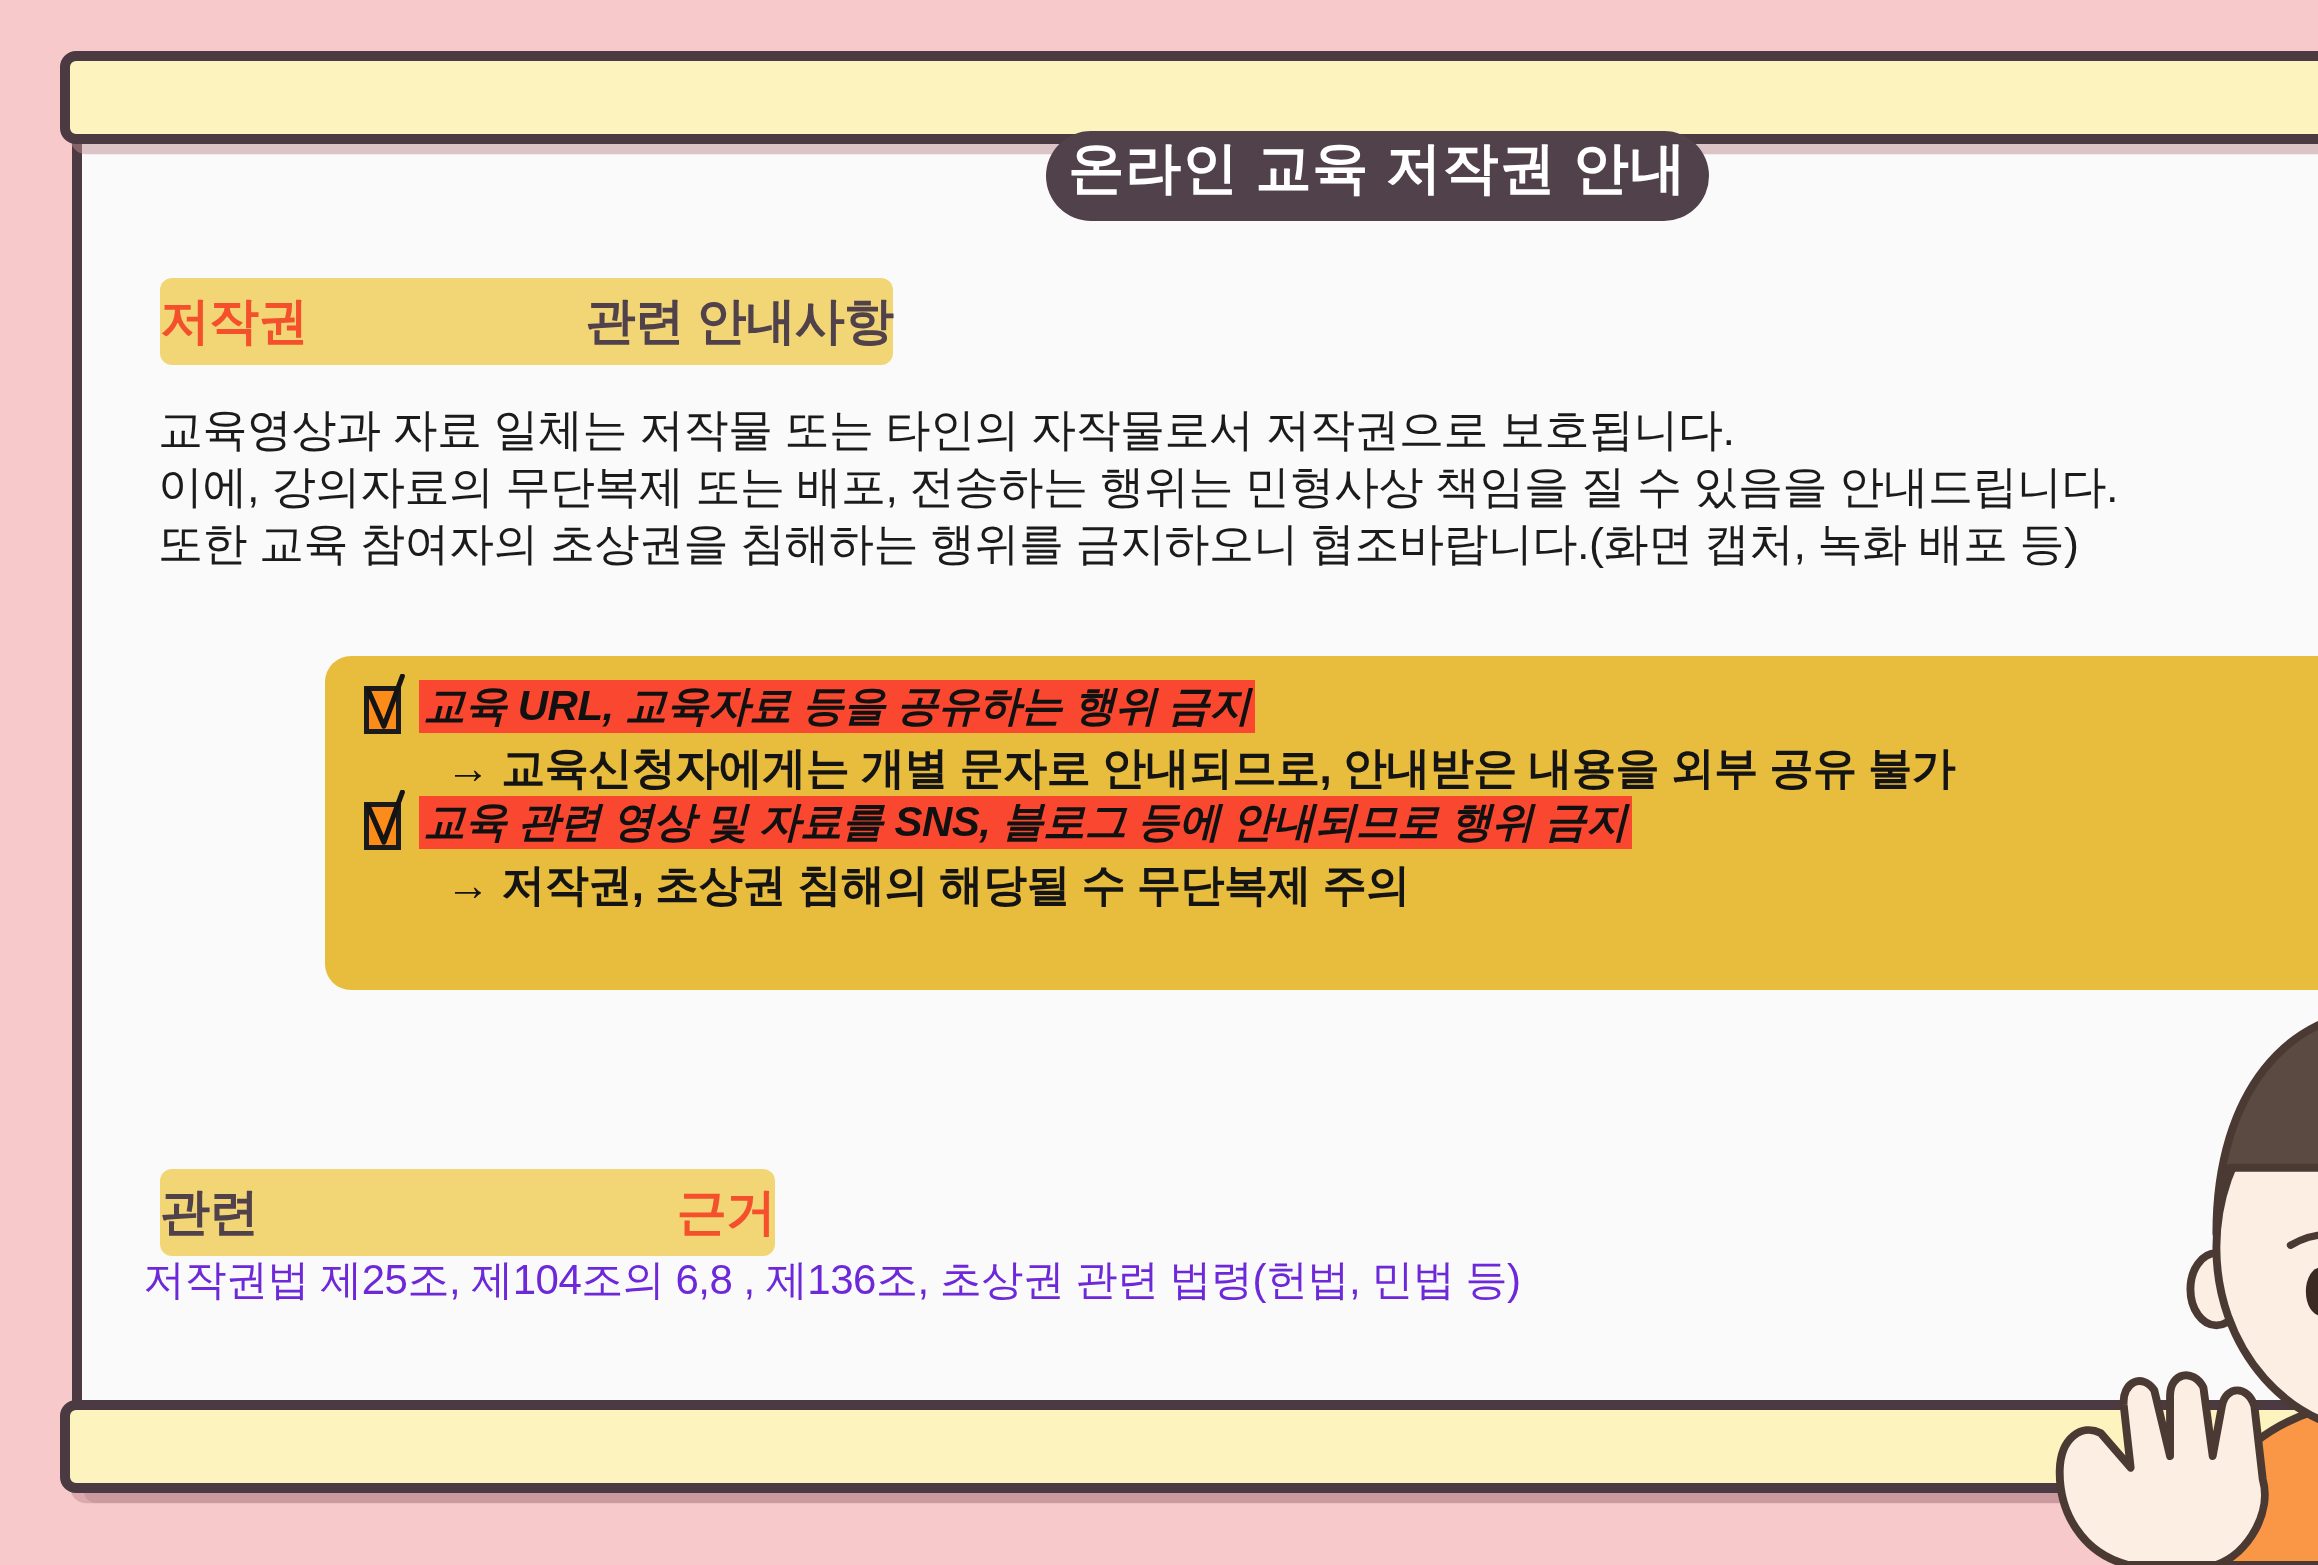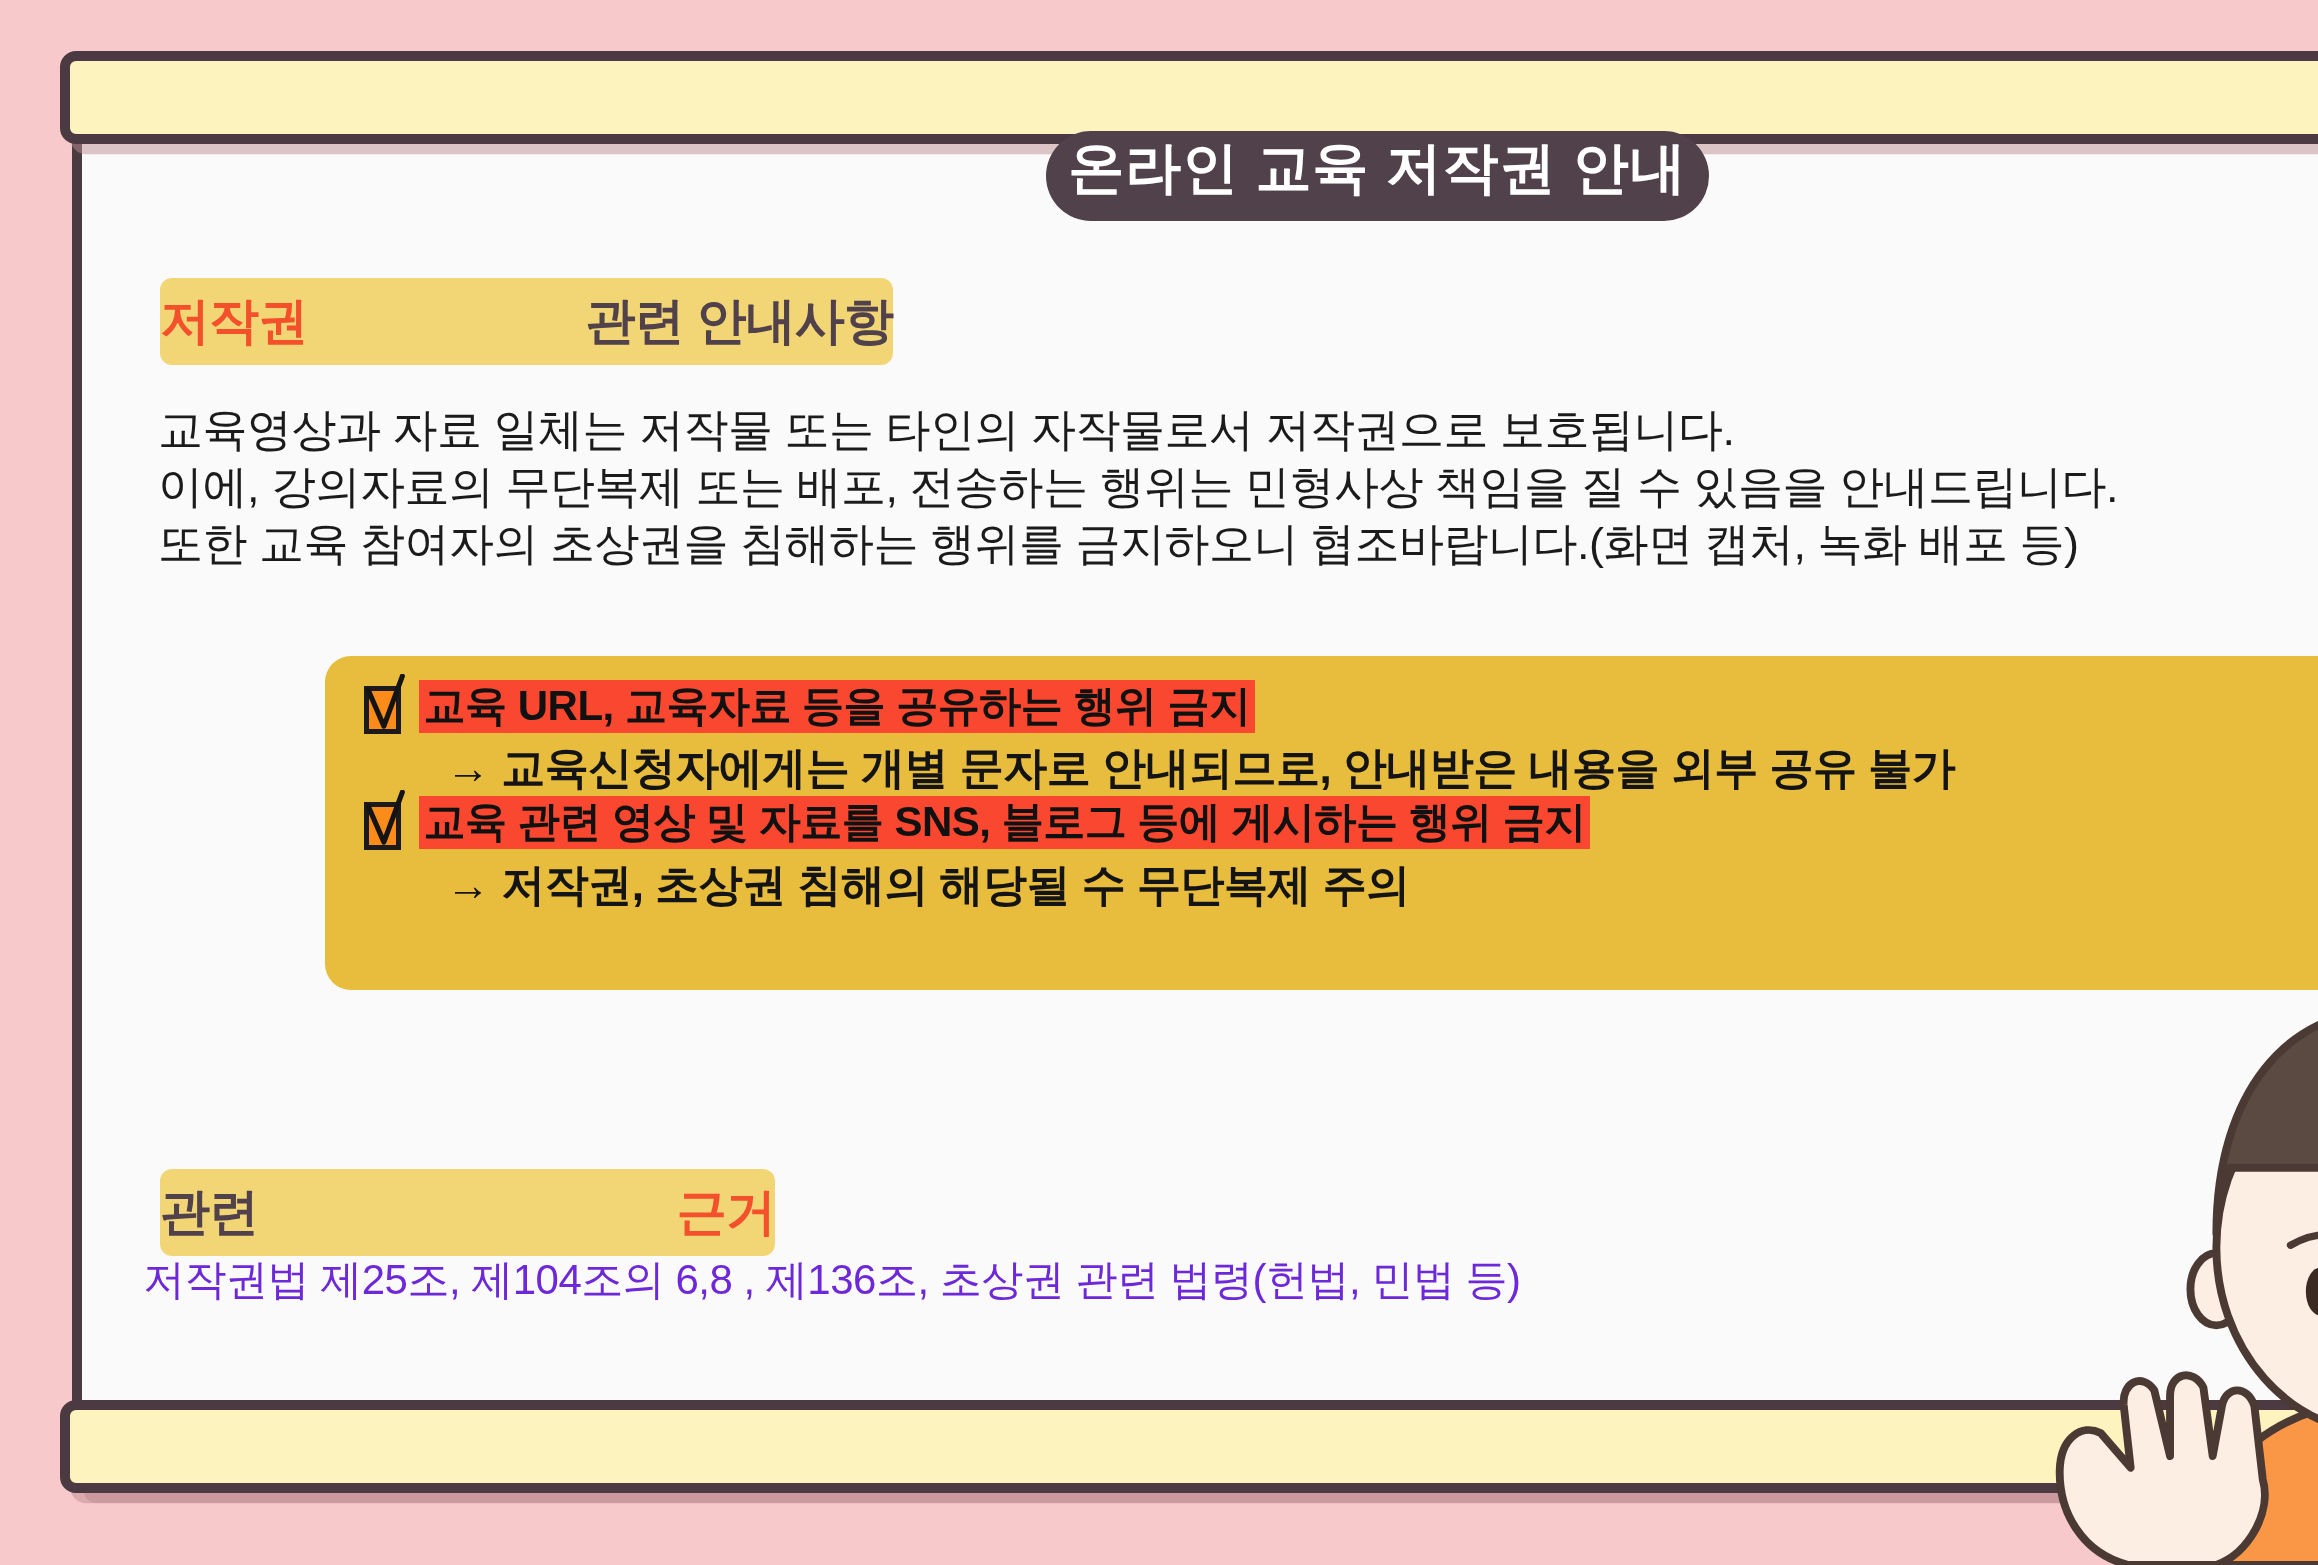--- a/index.html
+++ b/index.html
@@ -131,20 +131,21 @@
   }
   .hl{
     background:#f9482f;
     color:#111;
     font-size:42px;
     font-weight:bold;
     padding:2.8px 4.6px 4.6px 4.6px;
     white-space:nowrap;
     letter-spacing:-0.5px;
     line-height:45px;
+    font-style:italic;
   }
   .sub{
     font-size:44px;
     font-weight:bold;
     color:#141414;
     white-space:nowrap;
     letter-spacing:-0.5px;
   }
   #row1{ left:32px; top:23px; }
   #row1sub{ left:121px; top:83px; }
@@ -217,21 +218,21 @@
       <span class="sub">→ 교육신청자에게는 개별 문자로 안내되므로, 안내받은 내용을 외부 공유 불가</span>
     </div>
 
     <div class="check-row" id="row2">
       <div class="cbox">
         <div class="frame"></div>
         <svg class="tick" viewBox="0 0 106 124">
           <path d="M22 34 L56 112 L96 4" fill="none" stroke="#141414" stroke-width="11" stroke-linecap="round" stroke-linejoin="round"></path>
         </svg>
       </div>
-      <span class="hl">교육 관련 영상 및 자료를 SNS, 블로그 등에 게시하는 행위 금지</span>
+      <span class="hl">교육 관련 영상 및 자료를 SNS, 블로그 등에 안내되므로 행위 금지</span>
     </div>
     <div class="check-row" id="row2sub">
       <span class="sub">→ 저작권, 초상권 침해의 해당될 수 무단복제 주의</span>
     </div>
 
   </div>
 
   <div class="hdr-pill" id="hdr2">
     <span class="dark">관련 </span>
       <span class="accent">근거</span>

